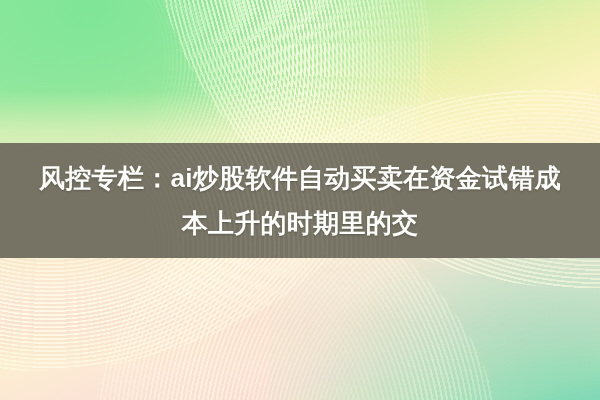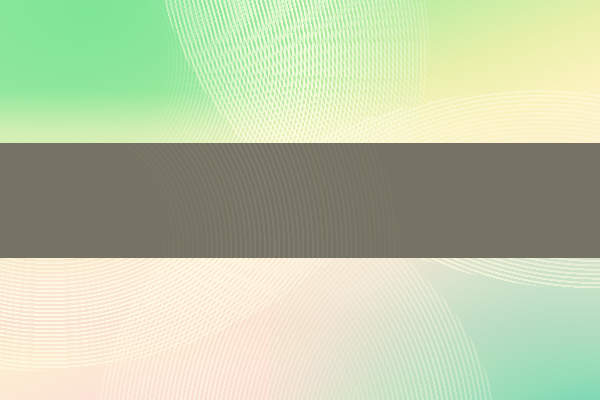--- a/index.html
+++ b/index.html
@@ -187,15 +187,16 @@
   <div class="bg-pink"></div>
   <div class="bg-green-br"></div>
 
   <div class="arcs arcs-tl"></div>
   <div class="arcs arcs-tr"></div>
   <div class="arcs arcs-br"></div>
   <div class="arcs arcs-bl"></div>
 
   <div class="title-band">
     <div class="band-arcs"></div>
+    <h1 class="title-text">风控专栏：ai炒股软件自动买卖在资金试错成本上升的时期里的交</h1>
   </div>
 
 </div>
 
 </body></html>

